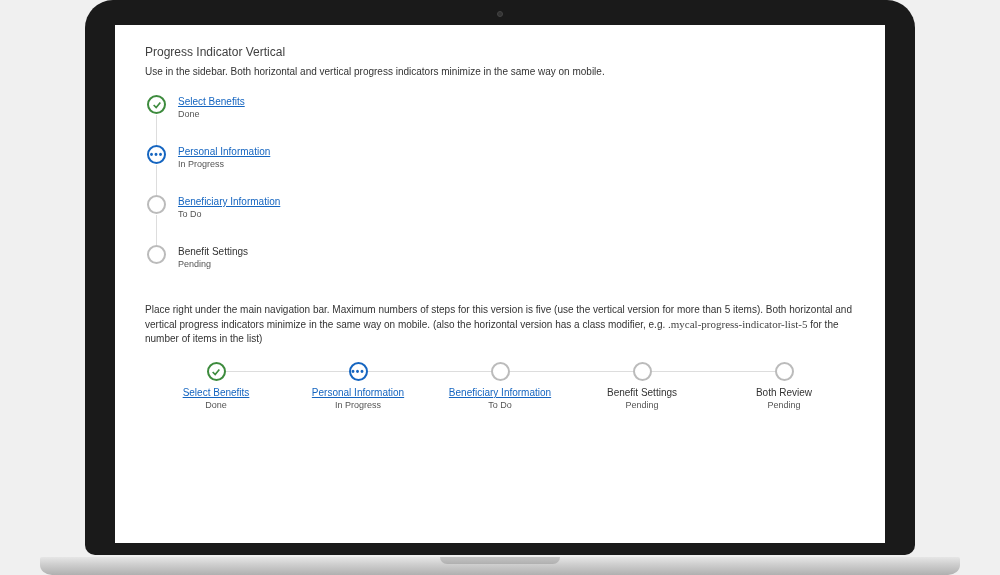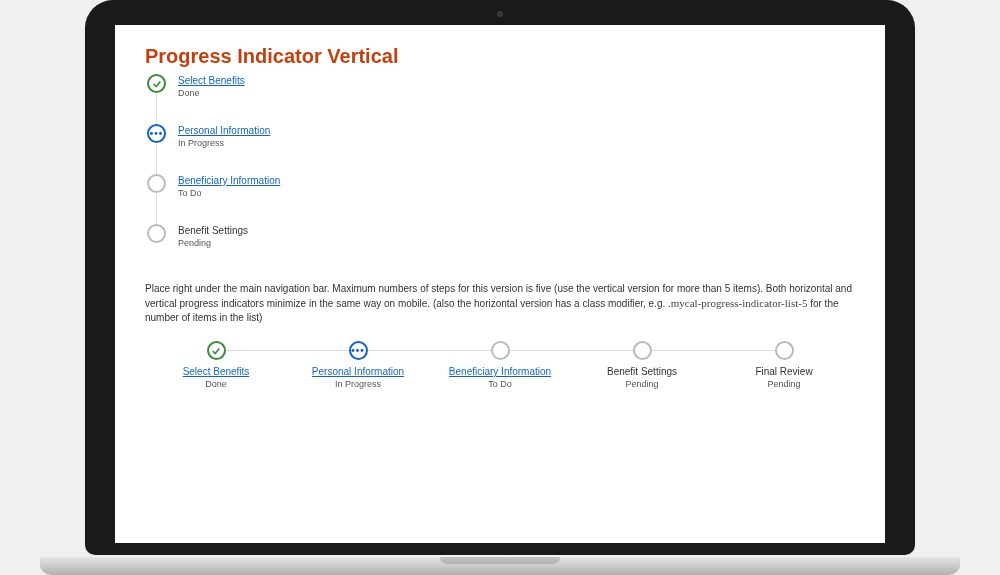--- a/index.html
+++ b/index.html
@@ -61,23 +61,23 @@
     position: absolute;
     top: 0;
     left: 50%;
     transform: translateX(-50%);
     width: 120px;
     height: 7px;
     background: rgba(0,0,0,0.15);
     border-radius: 0 0 8px 8px;
   }
   h2 {
-    font-size: 20px;
-    font-weight: 700;
-    color: #c2410c;
+    font-size: 12px;
+    font-weight: 400;
+    color: #404040;
     margin-bottom: 6px;
   }
   .desc {
     font-size: 10px;
     color: #333;
     margin-bottom: 16px;
     line-height: 1.4;
   }
   .code {
     font-family: Liberation Serif, serif;
@@ -185,20 +185,21 @@
 </style>
 </head>
 <body>
 
 <div class="laptop">
   <div class="bezel">
     <div class="camera"></div>
     <div class="screen">
 
       <h2>Progress Indicator Vertical</h2>
+      <p class="desc">Use in the sidebar. Both horizontal and vertical progress indicators minimize in the same way on mobile.</p>
 
       <div class="v-list">
         <div class="v-step">
           <div class="circle done">
             <svg viewBox="0 0 12 12">
                 <path d="M2 6 L5 9 L10 3" stroke="currentColor" stroke-width="2" fill="none"></path>
               </svg>
           </div>
           <div class="step-text">
             <a class="step-label">Select Benefits</a>
@@ -256,21 +257,21 @@
           <a class="h-label">Beneficiary Information</a>
           <div class="h-status">To Do</div>
         </div>
         <div class="h-step">
           <div class="circle pending"></div>
           <span class="h-label disabled">Benefit Settings</span>
           <div class="h-status">Pending</div>
         </div>
         <div class="h-step">
           <div class="circle pending"></div>
-          <span class="h-label disabled">Final Review</span>
+          <span class="h-label disabled">Both Review</span>
           <div class="h-status">Pending</div>
         </div>
       </div>
 
     </div>
   </div>
   <div class="base">
     <div class="notch"></div>
   </div>
 </div>

